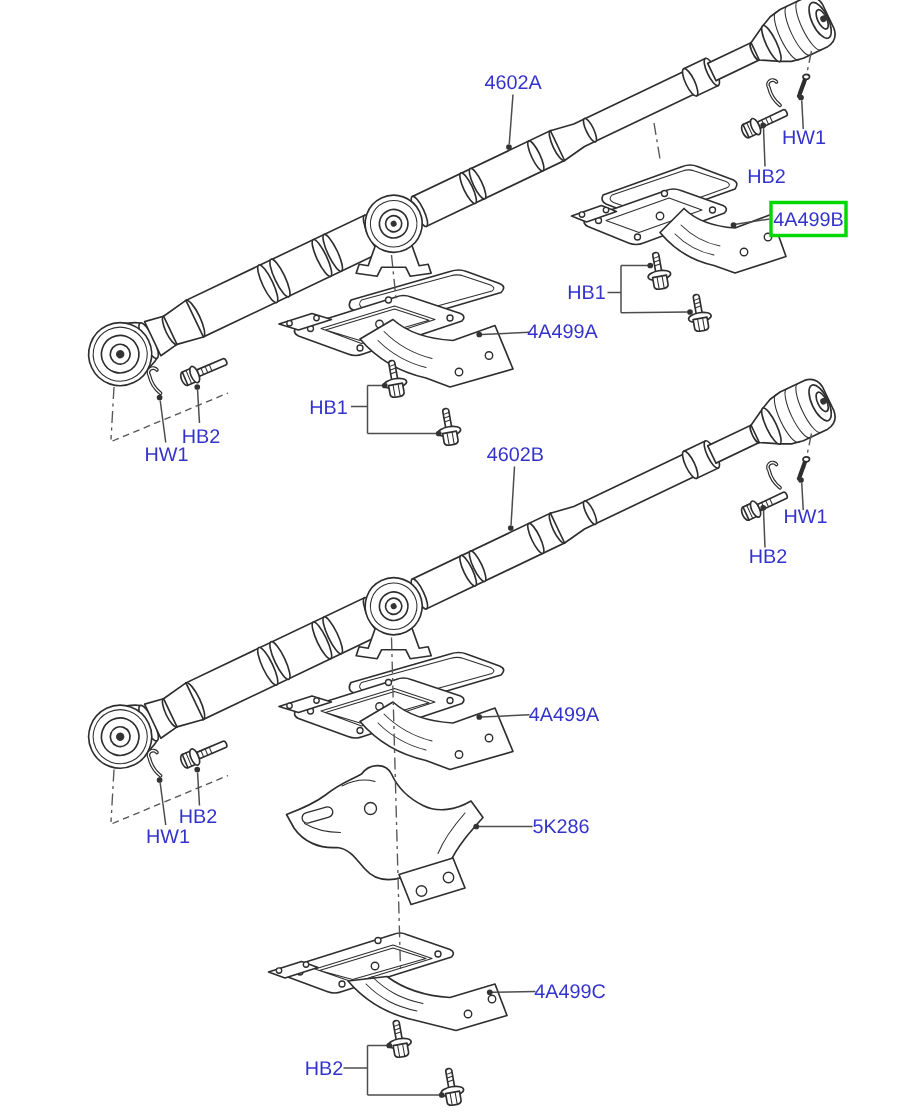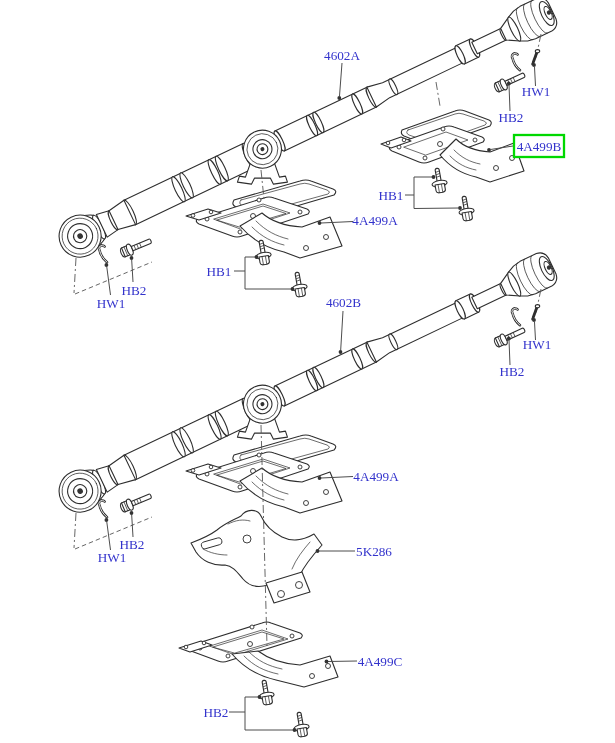--- a/index.html
+++ b/index.html
@@ -1,17 +1,17 @@
 <!DOCTYPE html>
 <html style="--label-color: #3333cc; --highlight-color: #00d800;"><head>
 <meta charset="utf-8">
 <style>
   html,body{margin:0;padding:0;background:#fff;}
   .stage{position:relative;width:615px;height:743px;background:#fff;overflow:hidden;
-         font-family:Liberation Serif, serif;}
+         font-family:Liberation Sans, sans-serif;}
   svg{position:absolute;inset:0;}
   .part{fill:#fff;stroke:#2e2e2e;stroke-width:1.1;stroke-linejoin:round;stroke-linecap:round;}
   .thin{fill:none;stroke:#2e2e2e;stroke-width:0.7;stroke-linejoin:round;stroke-linecap:round;}
   .hole{fill:#fff;stroke:#2e2e2e;stroke-width:0.9;}
   .dark{fill:#333;stroke:none;}
   .cl{fill:none;stroke:#555;stroke-width:0.9;stroke-dasharray:8 3 2 3;}
   .dsh{fill:none;stroke:#555;stroke-width:0.9;stroke-dasharray:4.5 3;}
   .ldr{fill:none;stroke:#4d4d4d;stroke-width:1;}
   .dot{fill:#333;stroke:none;}
   .callout{font-size:13.2px;fill:var(--label-color,#3333cc);text-anchor:middle;}

